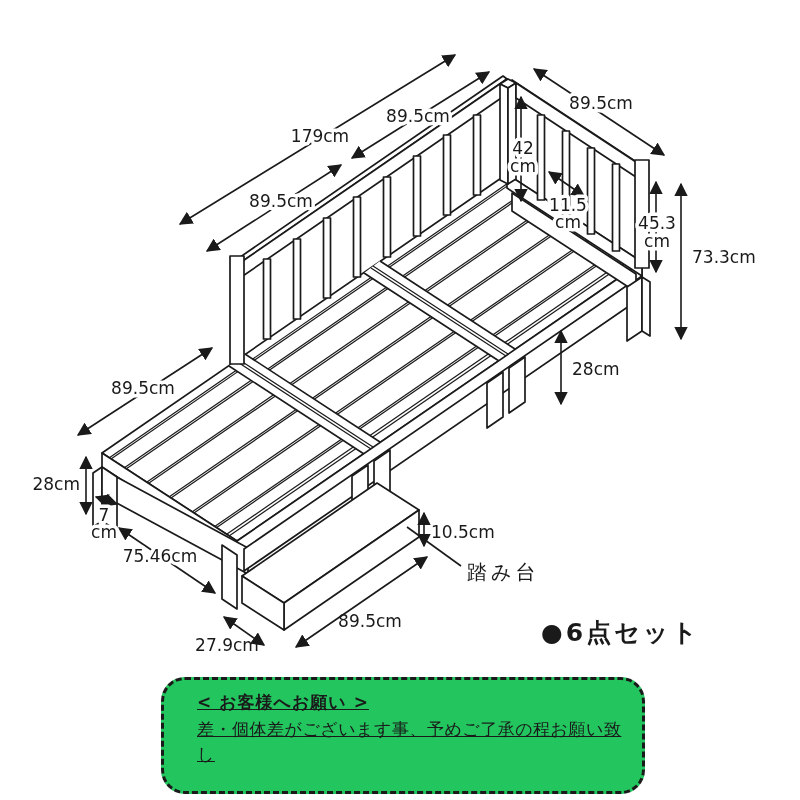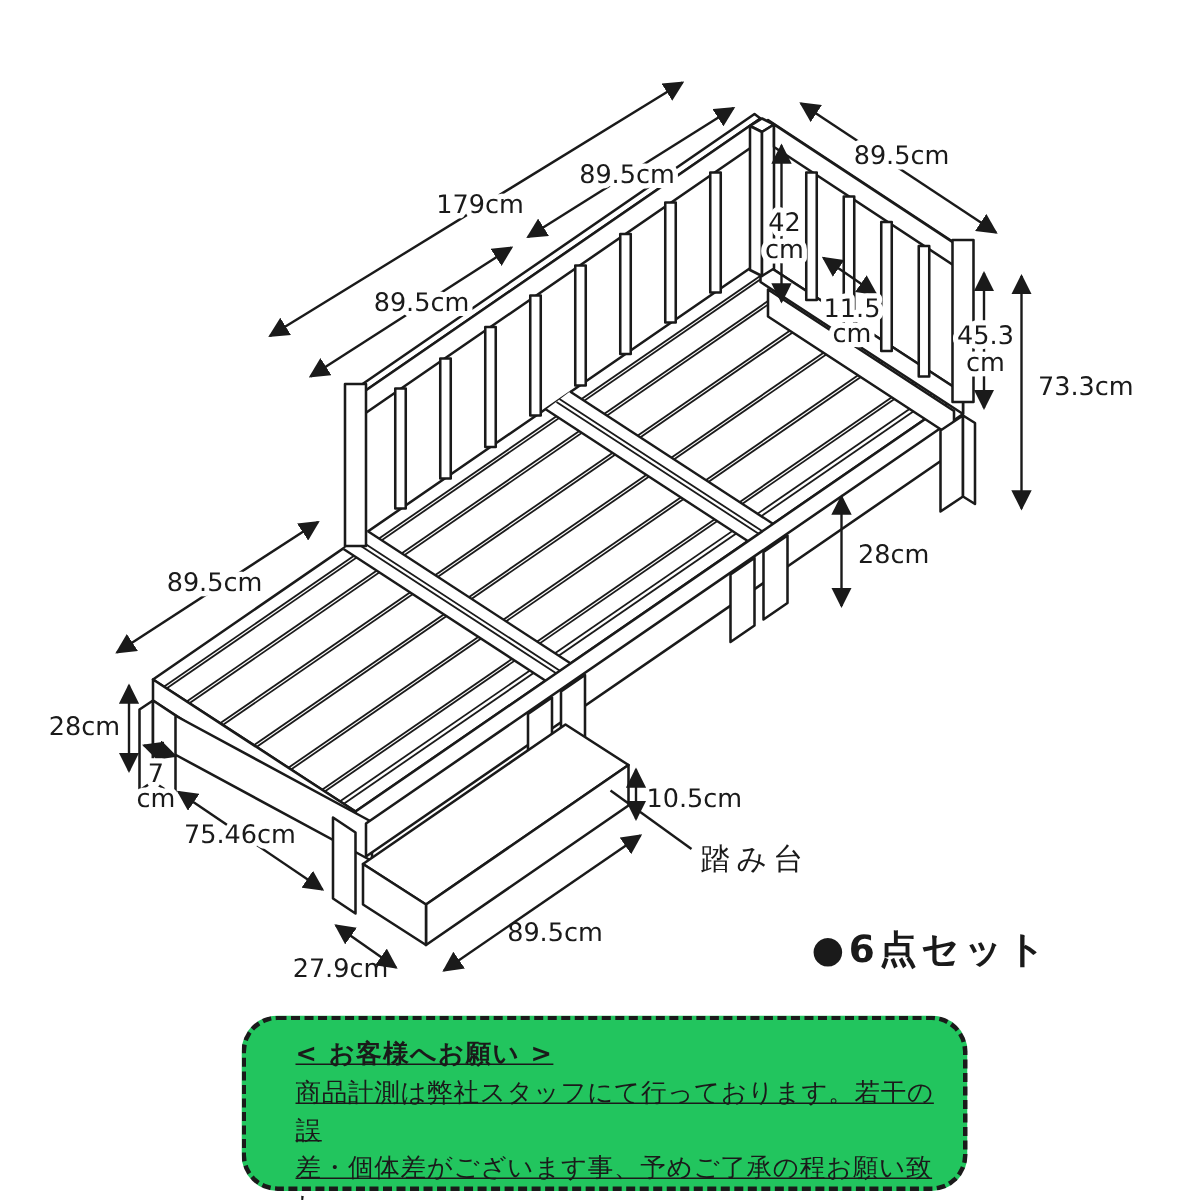--- a/index.html
+++ b/index.html
@@ -171,17 +171,16 @@
     <text x="431" y="538">10.5cm</text>
     <text x="370" y="627" text-anchor="middle">89.5cm</text>
     <text class="jp" x="467" y="579">踏み台</text>
     <text class="badge" x="541" y="641">●6点セット</text>
   </g>
 </svg>
 
   
   <div class="notice">
     <div class="title">&lt; お客様へお願い &gt;</div>
-    <div class="bodyline">商品計測は弊社スタッフにて行っております。若干の誤</div>
     <div class="bodyline">差・個体差がございます事、予めご了承の程お願い致し</div>
 
   </div>
 </div>
 
 </body></html>

